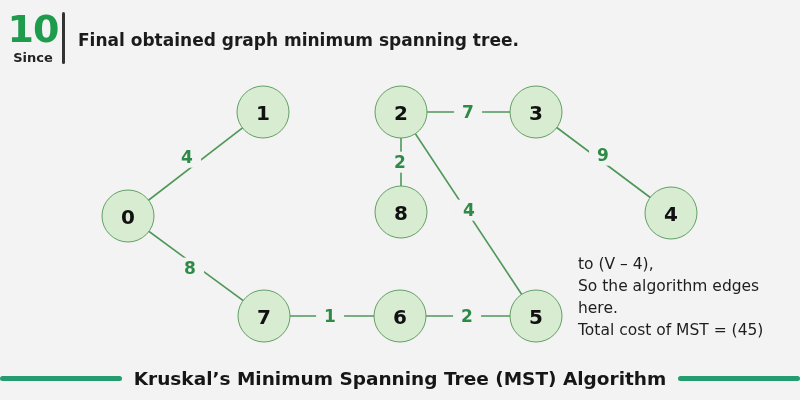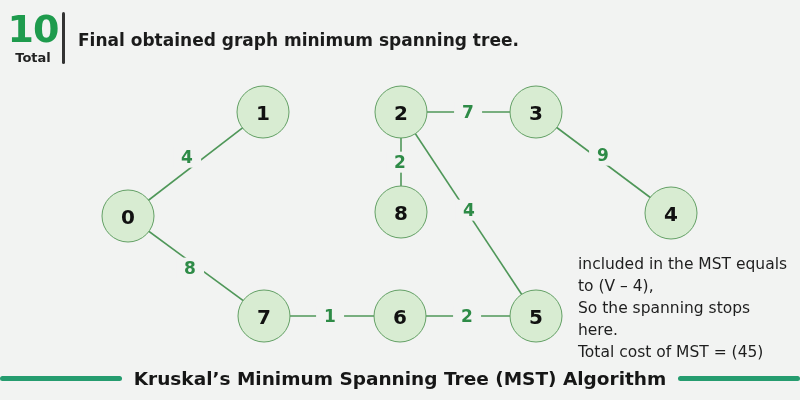--- a/index.html
+++ b/index.html
@@ -68,21 +68,21 @@
     font-size:18.5px;font-weight:bold;color:#161616;white-space:nowrap;
   }
 </style>
 </head>
 <body>
 
 <div class="stage">
 
   <div class="badge">
     <div class="num">10</div>
-    <div class="lbl">Total</div>
+    <div class="lbl">Since</div>
   </div>
   <div class="header-divider"></div>
   <div class="page-title">Final obtained graph minimum spanning tree.</div>
 
   <svg class="graph-svg">
       <line x1="128" y1="216" x2="263" y2="112"></line>
       <line x1="128" y1="216" x2="264" y2="316"></line>
       <line x1="264" y1="316" x2="400" y2="316"></line>
       <line x1="400" y1="316" x2="536" y2="316"></line>
       <line x1="401" y1="112" x2="401" y2="212"></line>
@@ -105,23 +105,22 @@
       <div class="graph-node" style="left: 536px; top: 112px;">3</div>
       <div class="graph-node" style="left: 128px; top: 216px;">0</div>
       <div class="graph-node" style="left: 401px; top: 212px;">8</div>
       <div class="graph-node" style="left: 671px; top: 213px;">4</div>
       <div class="graph-node" style="left: 264px; top: 316px;">7</div>
       <div class="graph-node" style="left: 400px; top: 316px;">6</div>
       <div class="graph-node" style="left: 536px; top: 316px;">5</div>
     </div>
 
   <div class="note">
-    <div>included in the MST equals</div>
     <div>to (V – 4),</div>
-    <div>So the spanning stops here.</div>
+    <div>So the algorithm edges here.</div>
     <div>Total cost of MST = (45)</div>
   </div>
 
   <div class="footer">
     <div class="rule"></div>
     <div class="caption">Kruskal’s Minimum Spanning Tree (MST) Algorithm</div>
     <div class="rule"></div>
   </div>
 
 </div>

